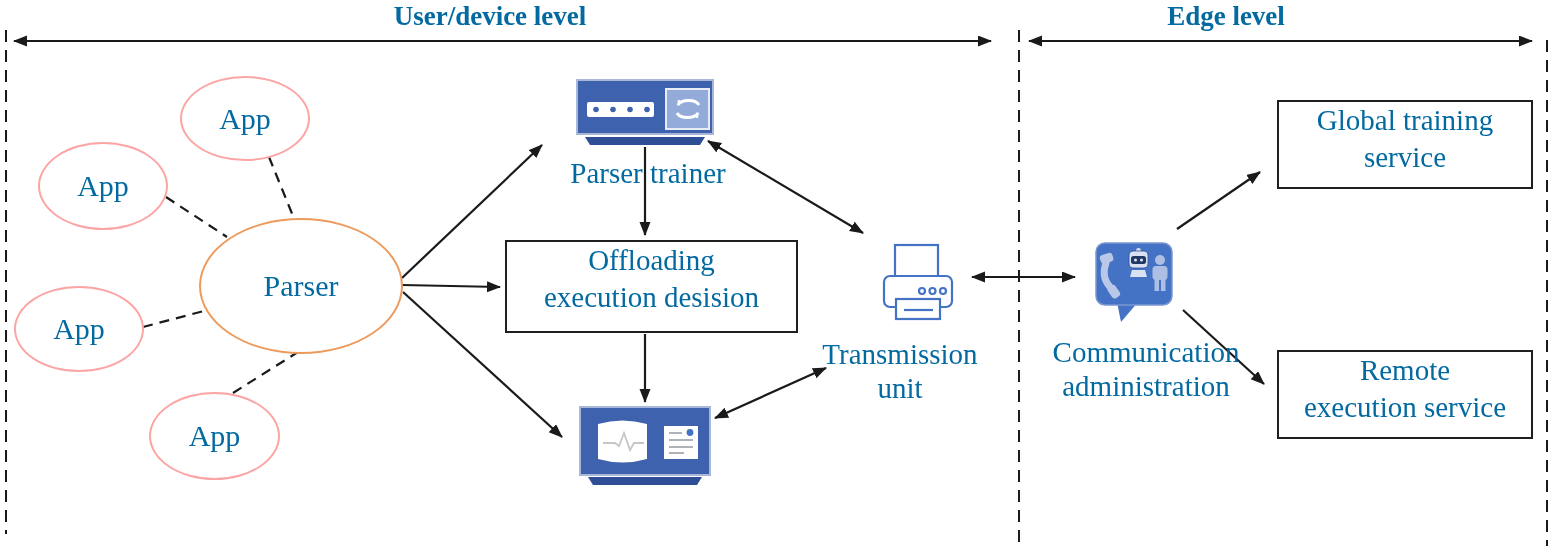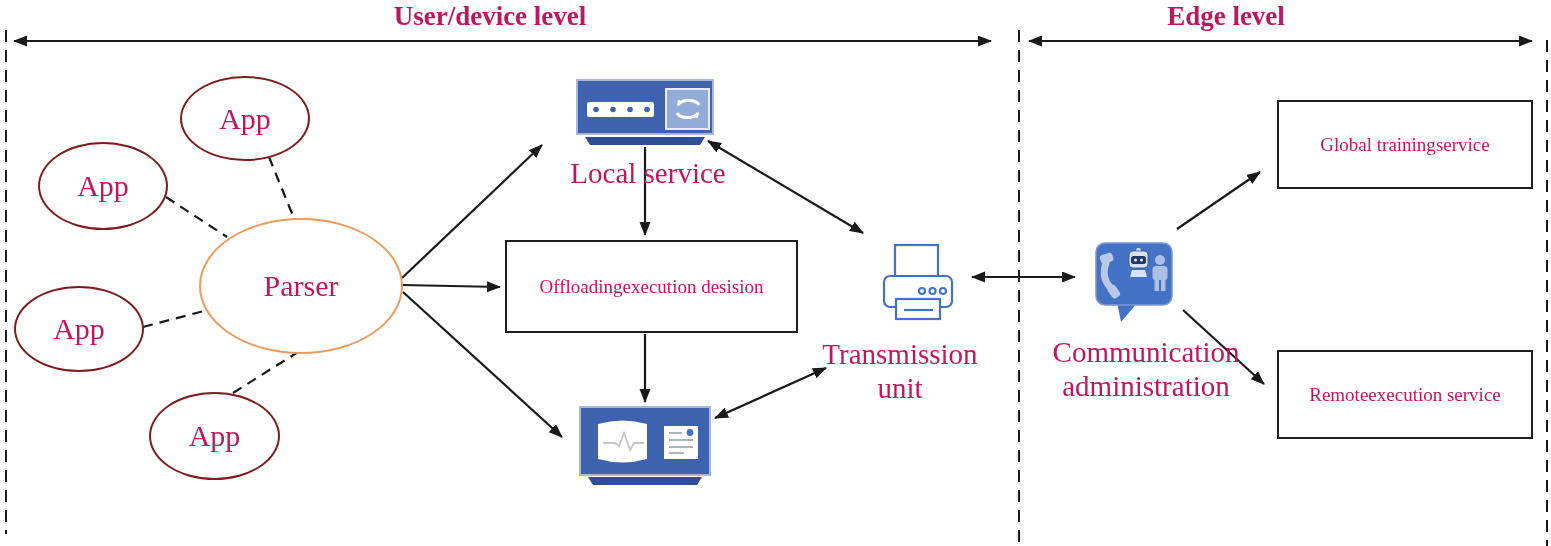--- a/index.html
+++ b/index.html
@@ -1,30 +1,30 @@
 <!DOCTYPE html>
 <html><head>
 <meta charset="utf-8">
 <style>
   html,body{margin:0;padding:0;background:#fff;}
   #canvas{
     position:relative;width:1551px;height:546px;background:#fff;overflow:hidden;
-    font-family:"Liberation Serif","DejaVu Serif",serif;color:#be185d;
+    font-family:"Liberation Serif","DejaVu Serif",serif;color:#0369a1;
   }
   #wires{position:absolute;left:0;top:0;z-index:1;}
   .txt{position:absolute;z-index:2;text-align:center;}
   .hdr{font-weight:bold;font-size:27px;line-height:30px;}
   .ellipse{
     position:absolute;z-index:2;display:flex;align-items:center;justify-content:center;
-    border:2px solid #7f1d1d;border-radius:50%;background:#fff;font-size:30px;
+    border:2px solid #fca5a5;border-radius:50%;background:#fff;font-size:30px;
   }
   .ellipse.parser{border:2px solid #ED9B5C;}
   .nodebox{
-    position:absolute;z-index:2;display:flex;flex-direction:row;align-items:center;justify-content:center;
-    border:2px solid #1f1f1f;background:#fff;font-size:19px;line-height:37px;
+    position:absolute;z-index:2;display:flex;flex-direction:column;align-items:center;justify-content:flex-start;
+    border:2px solid #1f1f1f;background:#fff;font-size:29px;line-height:37px;
   }
   .lbl{font-size:29px;line-height:34px;}
 </style>
 </head>
 <body>
 
 <div id="canvas">
 
   <svg id="wires" width="1551" height="546" viewBox="0 0 1551 546">
     <defs>
@@ -140,21 +140,21 @@
     <span>App</span>
   </div>
   <div class="ellipse" style="left:149px;top:392px;width:127px;height:84px;">
     <span>App</span>
   </div>
 
   <div class="ellipse parser" style="left:199px;top:218px;width:200px;height:132px;justify-content:center;">
     <span>Parser</span>
   </div>
 
-  <div class="txt lbl" style="left:548px;top:156px;width:200px;">Local service</div>
+  <div class="txt lbl" style="left:548px;top:156px;width:200px;">Parser trainer</div>
 
   <div class="nodebox" style="left:505px;top:240px;width:289px;height:89px;font-family:Liberation Serif, serif;">
     <span>Offloading</span>
     <span>execution desision</span>
   </div>
 
 
   <div class="txt lbl" style="left:810px;top:337px;width:180px;">
     <span style="display:block;">Transmission</span>
     <span style="display:block;">unit</span>

